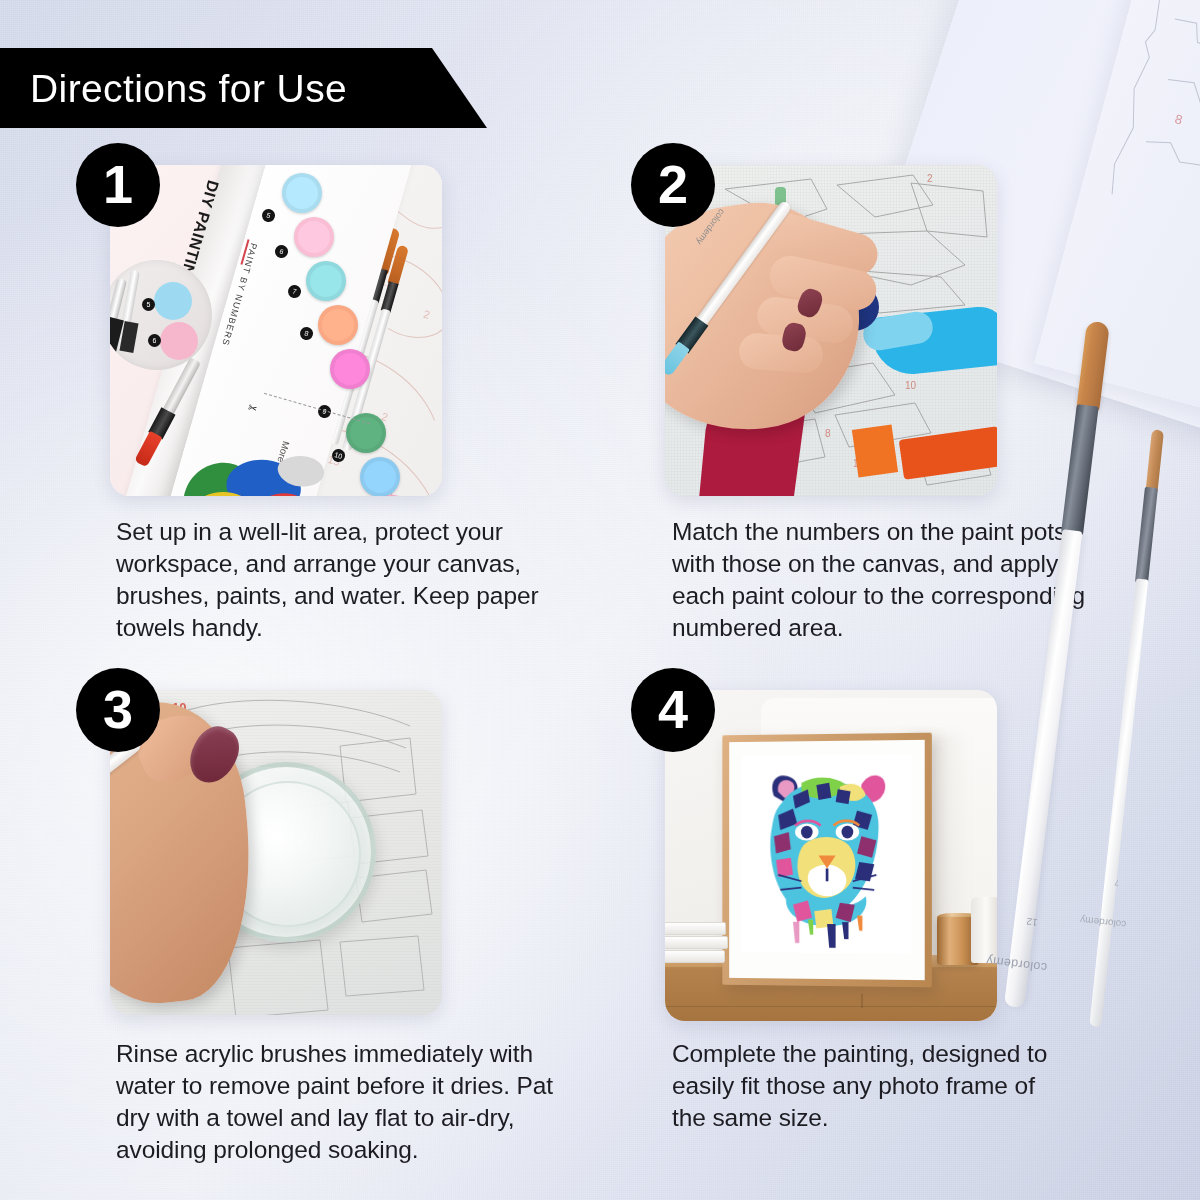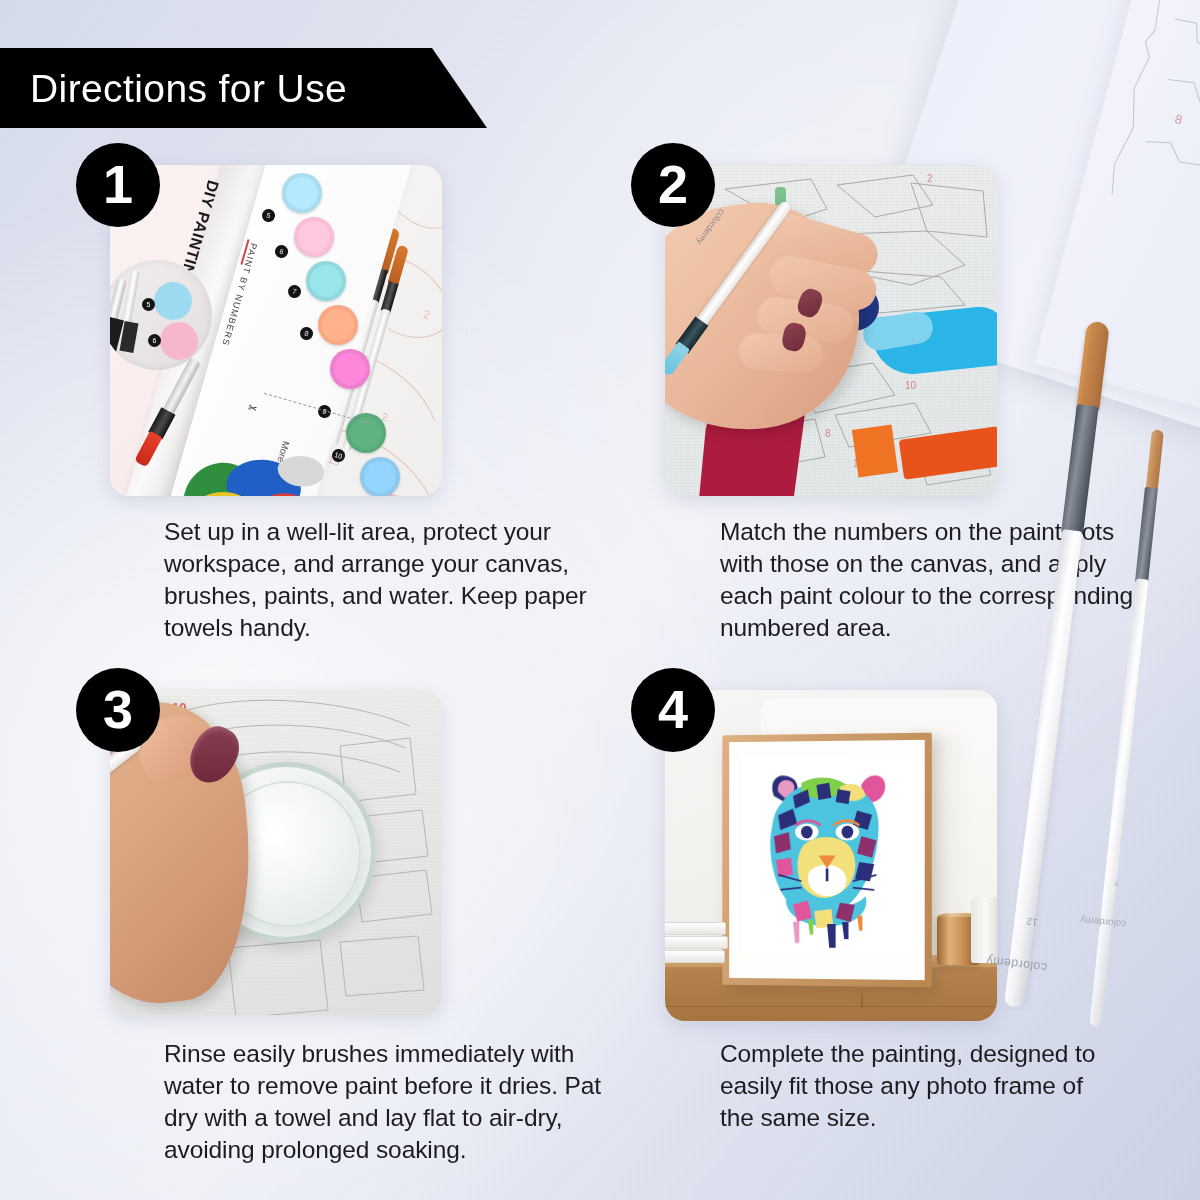--- a/index.html
+++ b/index.html
@@ -86,21 +86,20 @@
     z-index:9;
     padding-bottom:3px;
   }
   .step-1 .badge, .step-3 .badge { left:-34px; }
   .step-2 .badge, .step-4 .badge { left:-34px; }
 
   .caption {
     position:absolute;
     font-size:24.5px; line-height:1.31; color:#1c1c22;
     letter-spacing:-0.1px;
-    margin-left:48px;
   }
   .cap-1 { left:116px; top:516px; width:470px; }
   .cap-2 { left:672px; top:516px; width:420px; }
   .cap-3 { left:116px; top:1038px; width:470px; }
   .cap-4 { left:672px; top:1038px; width:400px; }
 
   
   .p1-bg { position:absolute; inset:0; background:linear-gradient(150deg,#f6f2f2 0%,#f3eeee 40%,#ece9ea 100%); }
   .p1-canvasR { 
     position:absolute; left:196px; top:-40px; width:210px; height:430px;
@@ -512,21 +511,21 @@
     <div class="p3-hand"></div>
     <div class="p3-thumb"></div>
     <div class="p3-nail"></div>
 
     <div class="p3-brush">
       <div class="h"></div>
     </div>
   </div>
   <div class="badge">3</div>
 </div>
-<div class="caption cap-3">Rinse easily brushes immediately with water to remove paint before it dries. Pat dry with a towel and lay flat to air-dry, avoiding prolonged soaking.</div>
+<div class="caption cap-3">Rinse acrylic brushes immediately with water to remove paint before it dries. Pat dry with a towel and lay flat to air-dry, avoiding prolonged soaking.</div>
 
 <div class="step step-4">
   <div class="photo">
     <div class="p4-wall"></div>
     <div class="p4-wall2"></div>
     <div class="p4-shadow"></div>
     <div class="p4-board"></div>
     <div class="p4-boardtop"></div>
     <div class="p4-boardline"></div>
     <div class="p4-boardline2"></div>

